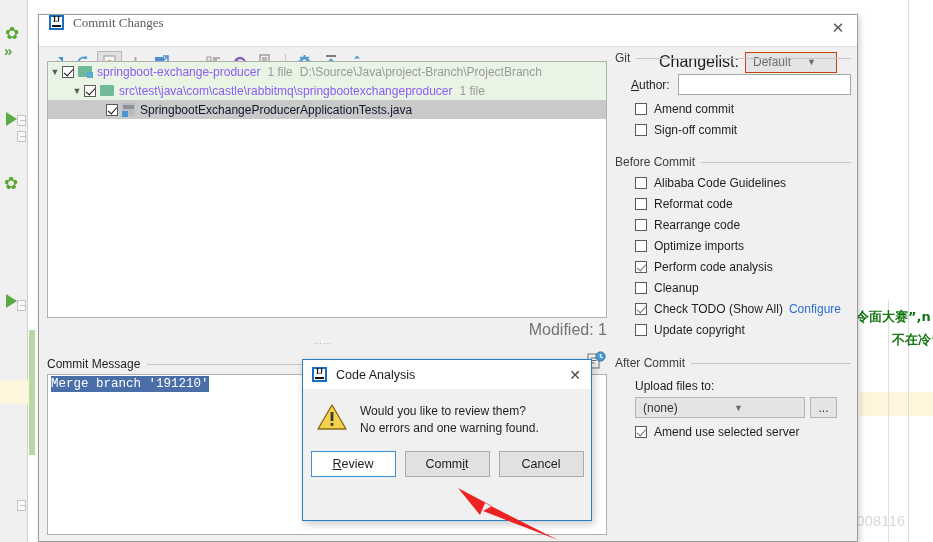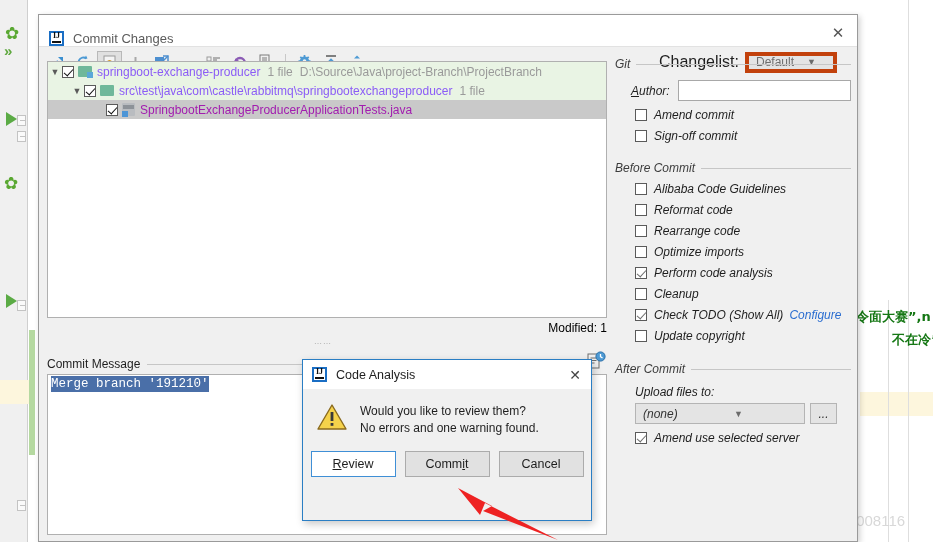--- a/index.html
+++ b/index.html
@@ -56,21 +56,21 @@
   .vline { position: absolute; width: 1px; background: #dedede; }
 
   
   .win {
     position: absolute; left: 38px; top: 14px; width: 820px; height: 528px;
     background: #f0f0f0; border: 1px solid #9a9a9a;
     box-shadow: 2px 2px 6px rgba(0,0,0,.18);
   }
   .win-title {
     height: 32px; background: #ffffff; border-bottom: 1px solid #e2e2e2;
-    display: flex; align-items: flex-end; padding: 0 6px 0 10px;
+    display: flex; align-items: flex-start; padding: 0 6px 0 10px; font-family: Liberation Serif, serif;
   }
   .ij-logo {
     width: 15px; height: 15px; background: #ffffff;
     border: 2px solid #1a6ec4; position: relative; flex: 0 0 auto;
     margin-right: 9px;
   }
   .ij-logo:before {
     content: "IJ"; position: absolute; left: 0; top: -2px; right: 0;
     font-size: 8px; font-weight: bold; color: #111; text-align: center;
     font-family: "Liberation Serif", serif;
@@ -92,21 +92,21 @@
   }
   .tb-btn {
     width: 25px; height: 23px; display: flex; align-items: center;
     justify-content: center; margin-right: 1px; position: relative;
   }
   .tb-btn.pressed { background: #e0e0e0; border: 1px solid #b8b8b8; }
   .tb-sep { width: 1px; height: 17px; background: #c8c8c8; margin: 0 6px; }
   .tb-spacer { flex: 1 1 auto; }
   .cl-label { font-size: 16px; margin-right: 6px; }
   .cl-combo {
-    width: 92px; height: 21px; background: #e4e4e4; border: 4px solid #c2410c;
+    width: 92px; height: 21px; background: #e4e4e4; border: 1px solid #c2410c;
     display: flex; align-items: center; padding: 0 4px 0 7px;
     font-size: 12px; color: #6e6e6e; margin-right: 14px;
   }
   .cl-combo span { flex: 1 1 auto; }
   .caret { color: #6b6b6b; font-size: 9px; }
 
   
   .tree-wrap {
     position: absolute; left: 8px; top: 46px; width: 560px; height: 257px;
     background: #ffffff; border: 1px solid #b0b0b0;
@@ -137,25 +137,25 @@
   }
   .java-ic:before {
     content: ""; position: absolute; left: 1px; top: 2px;
     width: 11px; height: 4px; background: #8d9298;
   }
   .java-ic:after {
     content: ""; position: absolute; left: 0px; bottom: -1px;
     width: 6px; height: 6px; background: #4d95d6;
   }
   .t-name { font-size: 12px; color: #8b5cf6; }
-  .t-name.java { color: #a21caf; }
+  .t-name.java { color: #0f172a; }
   .t-dim { font-size: 12px; color: #9a9a9a; margin-left: 7px; }
   .modified-lbl {
     position: absolute; left: 8px; top: 306px; width: 560px;
-    text-align: right; font-size: 12px; color: #000000;
+    text-align: right; font-size: 16px; color: #737373;
   }
   .splitter-dots {
     position: absolute; left: 275px; top: 326px; width: 26px; height: 5px;
     color: #b0b0b0; font-size: 8px; letter-spacing: 1px; line-height: 5px;
   }
 
   
   .cm-head {
     position: absolute; left: 8px; top: 342px; width: 540px;
     display: flex; align-items: center; font-size: 12px;
@@ -163,21 +163,21 @@
   .cm-line { flex: 1 1 auto; height: 1px; background: #c6c6c6; margin-left: 7px; }
   .cm-icon { position: absolute; left: 547px; top: 336px; width: 20px; height: 20px; }
   .cm-box {
     position: absolute; left: 8px; top: 359px; width: 560px; height: 161px;
     background: #ffffff; border: 1px solid #b0b0b0; padding: 2px 3px;
     font-family: "Liberation Mono", monospace; font-size: 12.5px;
   }
   .cm-sel { background: #4a6fa8; color: #ffffff; padding: 1px 0; }
 
   
-  .rcol { position: absolute; left: 576px; top: 42px; width: 236px; height: 470px; font-style: italic; }
+  .rcol { position: absolute; left: 576px; top: 36px; width: 236px; height: 470px; }
   .grp { margin-bottom: 2px; }
   .grp-head { display: flex; align-items: center; font-size: 12px; color: #3c3c3c; }
   .grp-head .ln { flex: 1 1 auto; height: 1px; background: #c6c6c6; margin-left: 6px; }
   .fld-row { display: flex; align-items: center; margin: 9px 0 0 16px; }
   .fld-lbl { font-size: 12px; margin-right: 8px; }
   .fld-lbl u { text-decoration: underline; }
   .txt-input {
     flex: 1 1 auto; height: 21px; background: #ffffff; border: 1px solid #a8a8a8;
   }
   .chk-row { display: flex; align-items: center; margin: 7px 0 0 20px; font-size: 12px; }

